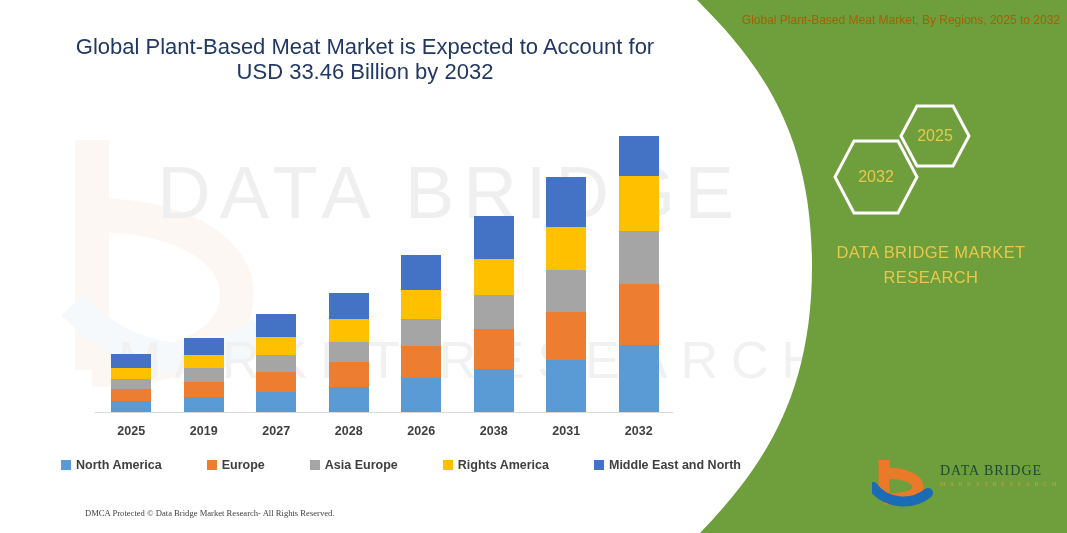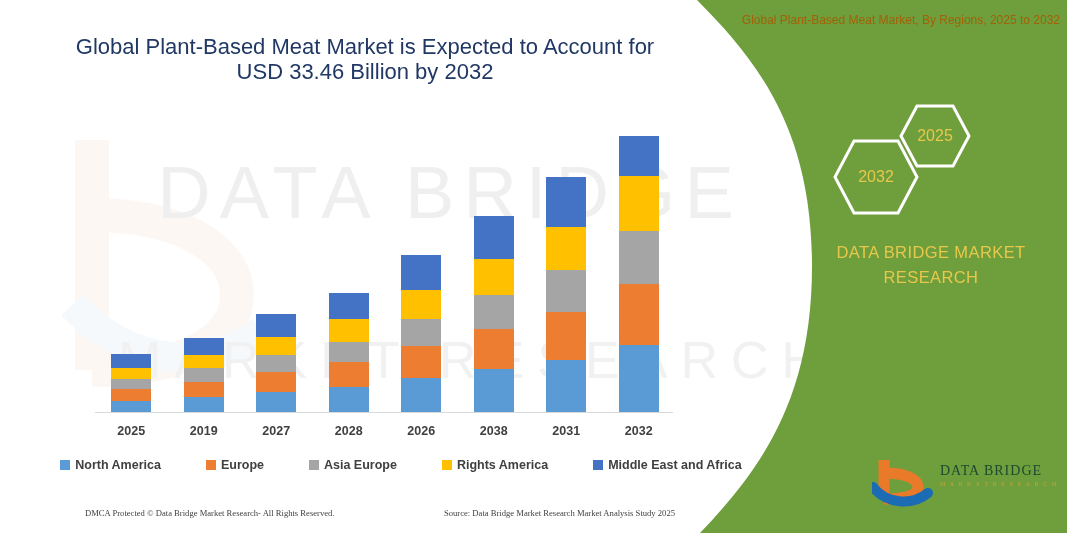--- a/index.html
+++ b/index.html
@@ -304,27 +304,26 @@
       <div class="legend-item">
         <span class="legend-swatch" style="background: rgb(165, 165, 165);"></span>
         <span class="legend-label">Asia Europe</span>
       </div>
       <div class="legend-item">
         <span class="legend-swatch" style="background: rgb(255, 192, 0);"></span>
         <span class="legend-label">Rights America</span>
       </div>
       <div class="legend-item">
         <span class="legend-swatch" style="background: rgb(68, 114, 196);"></span>
-        <span class="legend-label">Middle East and Africa</span>
+        <span class="legend-label">Middle East and North</span>
       </div>
     </div>
 
   <div class="footer">
     <span>DMCA Protected © Data Bridge Market Research- All Rights Reserved.</span>
-    <span>Source: Data Bridge Market Research  Market Analysis Study 2025</span>
   </div>
 
   <svg class="green-panel" viewBox="0 0 1067 533">
     <path id="greenPath" d="M697 0 L1067 0 L1067 533 L700 533 C760 470 812 400 812 266 C812 132 760 63 697 0 Z" fill="#6f9e3c"></path>
   </svg>
 
   <div class="panel-title">Global Plant-Based Meat Market, By Regions, 2025 to 2032</div>
 
   <div class="hex" style="left:832px; top:138px; width:88px; height:78px;">
     <svg width="88" height="78" viewBox="0 0 88 78" style="position:absolute;left:0;top:0;">

